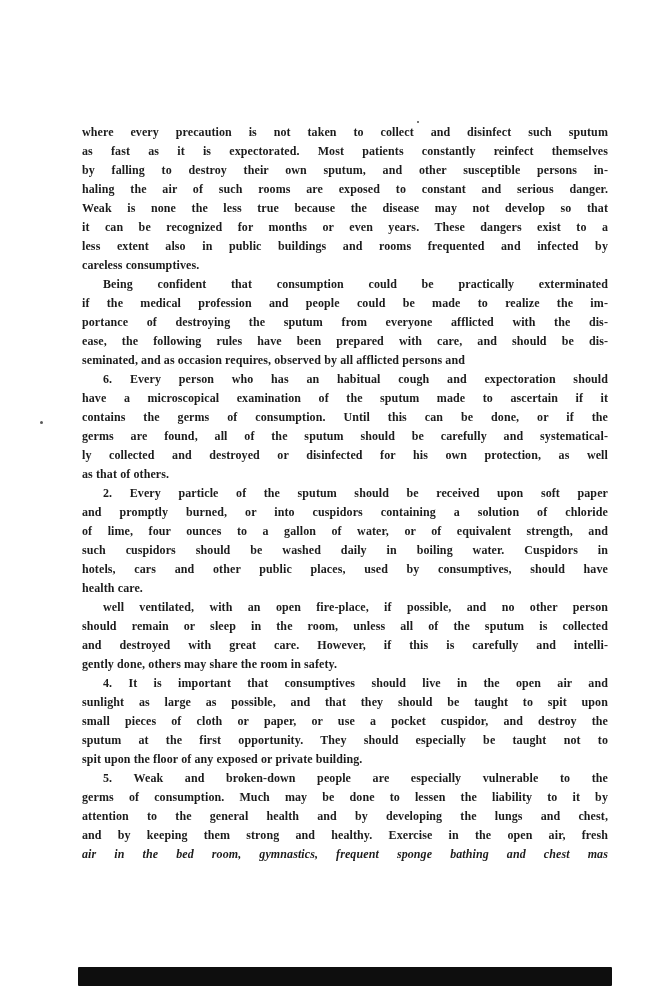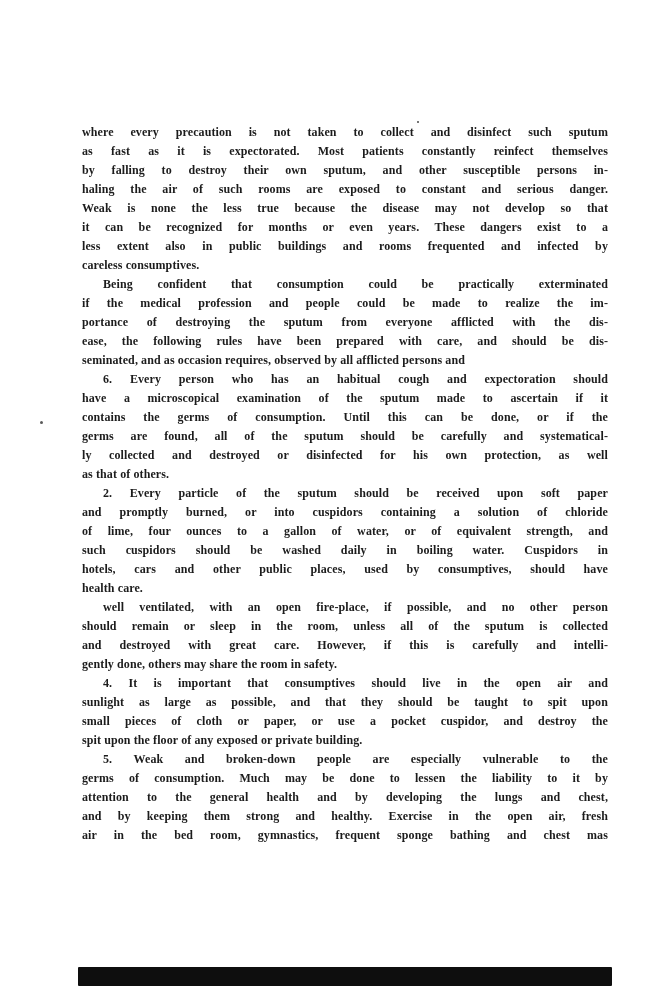--- a/index.html
+++ b/index.html
@@ -27,21 +27,21 @@
   }
   .para{margin:0;padding:0;}
   .line{
     display:block;
     text-align:justify;
     text-align-last:justify;
     white-space:normal;
   }
   .para > .line:last-child{text-align-last:left;}
   .para.indent > .line:first-child{text-indent:21px;}
-  .para > .line.full:last-child{text-align-last:justify;}
+  .para > .line.full:last-child{text-align-last:justify;font-style:italic;}
   .margin-speck{
     position:absolute;
     left:40px;top:421px;
     width:3px;height:3px;
     background:#5a5a5a;
     border-radius:50%;
   }
   .stray-dot-top{
     position:absolute;
     left:417px;top:121px;
@@ -107,20 +107,21 @@
       <span class="line">well ventilated, with an open fire-place, if possible, and no other person</span>
       <span class="line">should remain or sleep in the room, unless all of the sputum is collected</span>
       <span class="line">and destroyed with great care. However, if this is carefully and intelli-</span>
       <span class="line">gently done, others may share the room in safety.</span>
     </p>
 
     <p class="para indent">
       <span class="line">4.  It is important that consumptives should live in the open air and</span>
       <span class="line">sunlight as large as possible, and that they should be taught to spit upon</span>
       <span class="line">small pieces of cloth or paper, or use a pocket cuspidor, and destroy the</span>
+      <span class="line">sputum at the first opportunity. They should especially be taught not to</span>
       <span class="line">spit upon the floor of any exposed or private building.</span>
     </p>
 
     <p class="para indent">
       <span class="line">5.  Weak and broken-down people are especially vulnerable to the</span>
       <span class="line">germs of consumption. Much may be done to lessen the liability to it by</span>
       <span class="line">attention to the general health and by developing the lungs and chest,</span>
       <span class="line">and by keeping them strong and healthy. Exercise in the open air, fresh</span>
       <span class="line full">air in the bed room, gymnastics, frequent sponge bathing and chest mas</span>
     </p>

